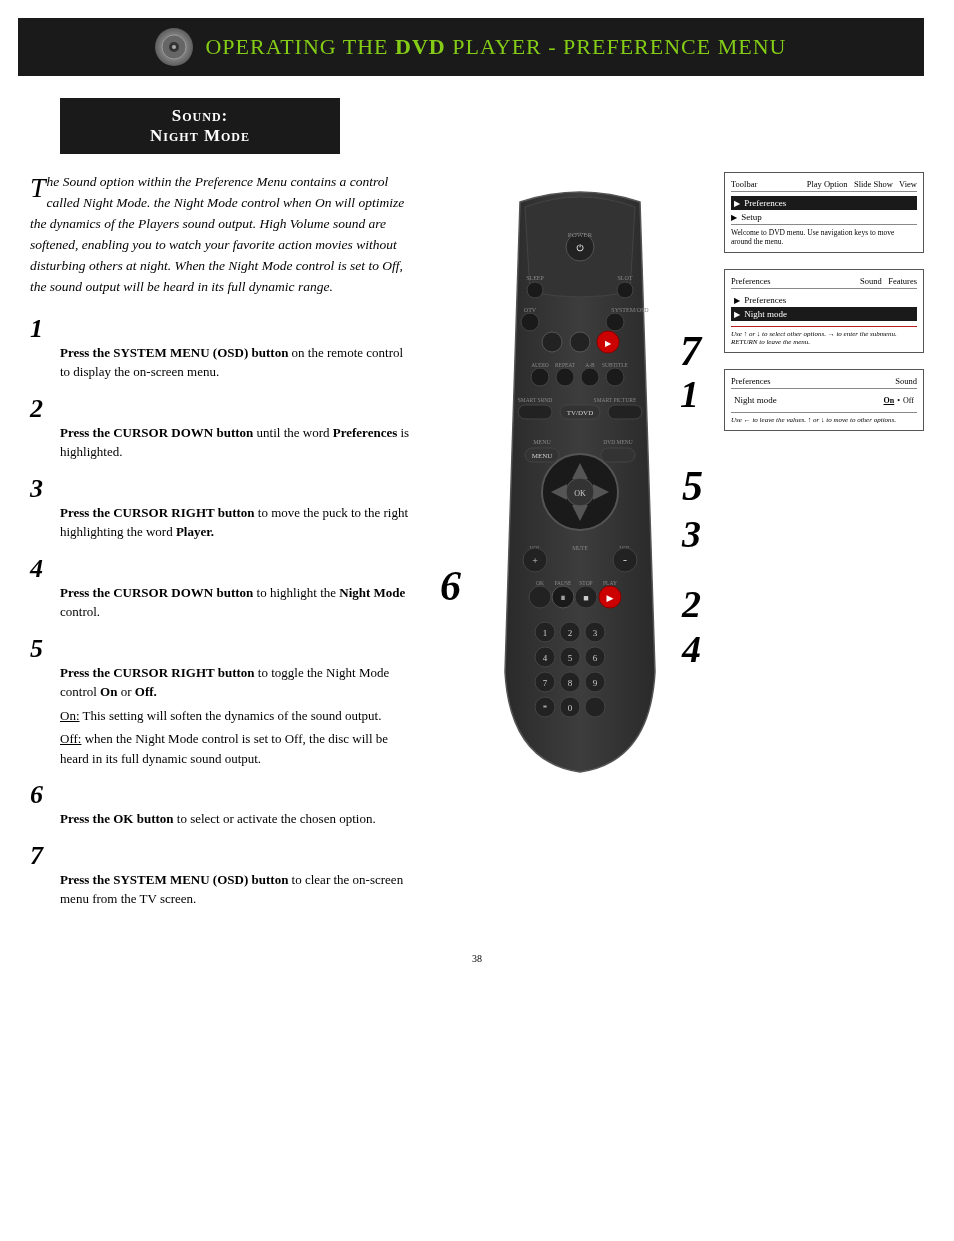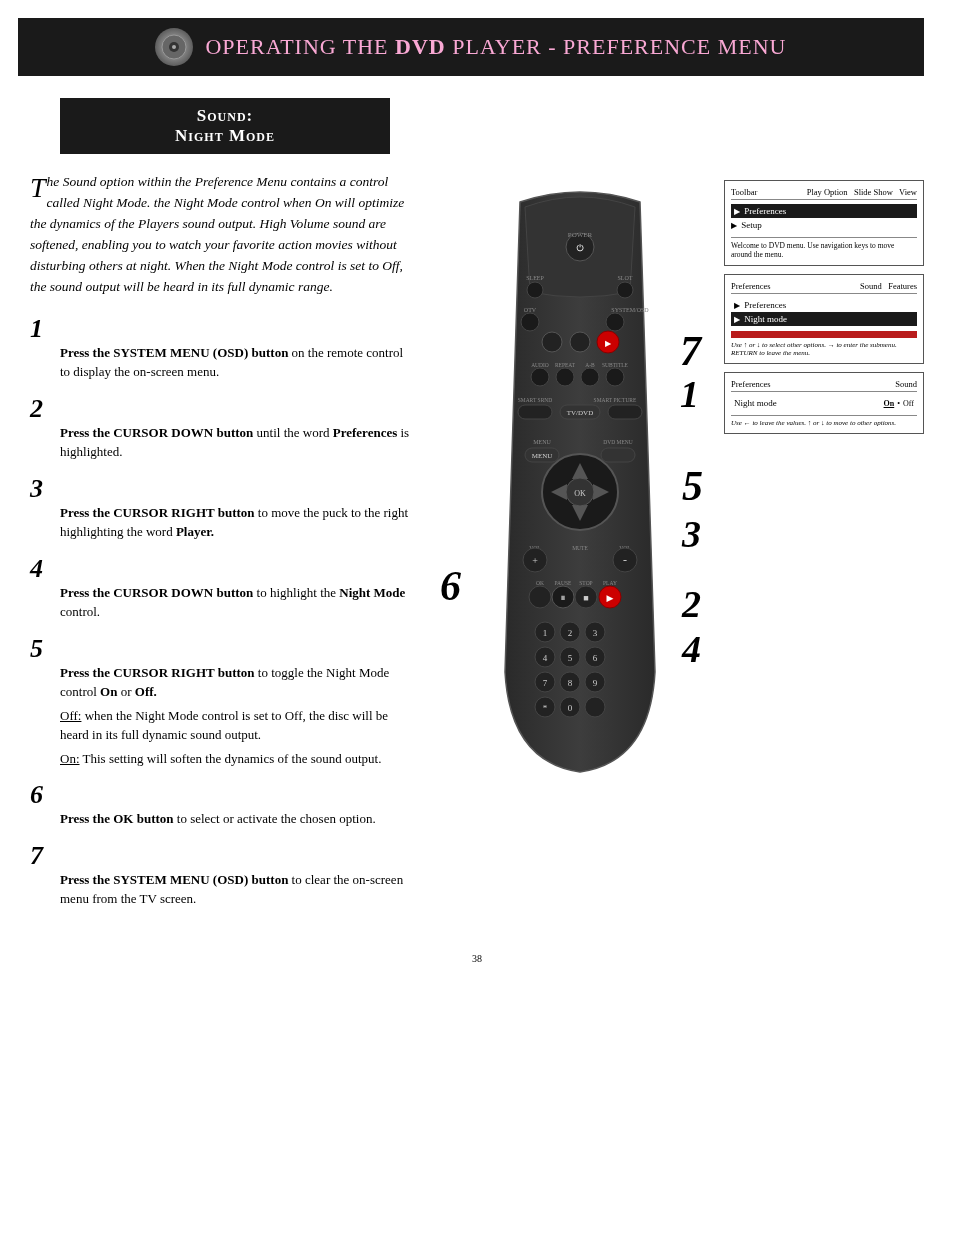--- a/index.html
+++ b/index.html
@@ -8,21 +8,21 @@
       min-height: 1241px;
       background: #ffffff;
       font-family: 'Times New Roman', Times, serif;
       color: #000;
       position: relative;
     }
 
     
     .header-bar {
       background: #1a1a1a;
-      color: #f9a8d4;
+      color: #84cc16;
       text-align: center;
       padding: 10px 24px;
       margin: 18px 30px 0 18px;
       display: flex;
       align-items: center;
       justify-content: center;
       gap: 12px;
     }
     .header-logo {
       width: 38px;
@@ -44,21 +44,21 @@
       font-weight: bold;
     }
 
     
     .section-heading {
       background: #1a1a1a;
       color: #fff;
       text-align: center;
       padding: 8px 20px;
       margin: 22px 30px 0 30px;
-      width: 330px;
+      width: 280px;
     }
     .section-heading .title-line1 {
       font-size: 17px;
       font-weight: bold;
       font-variant: small-caps;
       letter-spacing: 1px;
     }
     .section-heading .title-line2 {
       font-size: 17px;
       font-weight: bold;
@@ -132,25 +132,25 @@
     .right-col {
       flex: 1;
       position: relative;
       min-height: 700px;
     }
 
     
     .screenshots-panel {
       position: absolute;
       right: 0;
-      top: 8px;
+      top: 0;
       width: 200px;
       display: flex;
       flex-direction: column;
-      gap: 8px;
+      gap: 16px;
     }
 
     .screenshot-box {
       background: #fff;
       border: 1.5px solid #555;
       padding: 6px;
       font-size: 9px;
     }
     .screenshot-box .scr-header {
       display: flex;
@@ -261,22 +261,22 @@
         <div class="step-number">4</div>
         <div class="step-text">
           <strong>Press the CURSOR DOWN button</strong> to highlight the <strong>Night Mode</strong> control.
         </div>
       </li>
 
       <li class="step-item">
         <div class="step-number">5</div>
         <div class="step-text">
           <strong>Press the CURSOR RIGHT button</strong> to toggle the Night Mode control <strong>On</strong> or <strong>Off.</strong>
+          <span class="indent"><span class="underline">On:</span> This setting will soften the dynamics of the sound output.</span>
           <span class="indent"><span class="underline">Off:</span> when the Night Mode control is set to Off, the disc will be heard in its full dynamic sound output.</span>
-          <span class="indent"><span class="underline">On:</span> This setting will soften the dynamics of the sound output.</span>
         </div>
       </li>
 
       <li class="step-item">
         <div class="step-number">6</div>
         <div class="step-text">
           <strong>Press the OK button</strong> to select or activate the chosen option.
         </div>
       </li>
 
@@ -436,37 +436,37 @@
           <span>Play Option &nbsp; Slide Show &nbsp; View</span>
         </div>
         <div class="scr-row highlighted">
           <span class="arrow">▶</span>
           <span>Preferences</span>
         </div>
         <div class="scr-row">
           <span class="arrow">▶</span>
           <span>Setup</span>
         </div>
-        <div style="margin-top:5px; font-size:7.5px; border-top:1px solid #888; padding-top:3px;">Welcome to DVD menu. Use navigation keys to move around the menu.</div>
+        <div style="font-size:7.5px; border-top:1px solid #888; padding-top:3px;">Welcome to DVD menu. Use navigation keys to move around the menu.</div>
       </div>
 
       <div class="screenshot-box">
         <div class="scr-header">
           <span>Preferences</span>
           <span>Sound &nbsp; Features</span>
         </div>
         <div class="scr-row" style="padding: 2px 3px;">
           <span class="arrow">▶</span>
           <span>Preferences</span>
         </div>
         <div class="scr-row highlighted">
           <span class="arrow">▶</span>
           <span>Night mode</span>
         </div>
-        <div style="margin-top:5px; font-size:7px; border-top:7px solid #b91c1c; padding-top:3px; font-style:italic;">Use ↑ or ↓ to select other options. → to enter the submenu. RETURN to leave the menu.</div>
+        <div style="margin-top:5px; font-size:7px; border-top:1px solid #b91c1c; padding-top:3px; font-style:italic;">Use ↑ or ↓ to select other options. → to enter the submenu. RETURN to leave the menu.</div>
       </div>
 
       <div class="screenshot-box">
         <div class="scr-header">
           <span>Preferences</span>
           <span>Sound</span>
         </div>
         <div class="scr-row" style="padding:2px 3px;">
           <span>Night mode</span>
           <span style="margin-left:auto; display:flex; gap:3px; font-size:8px;">

